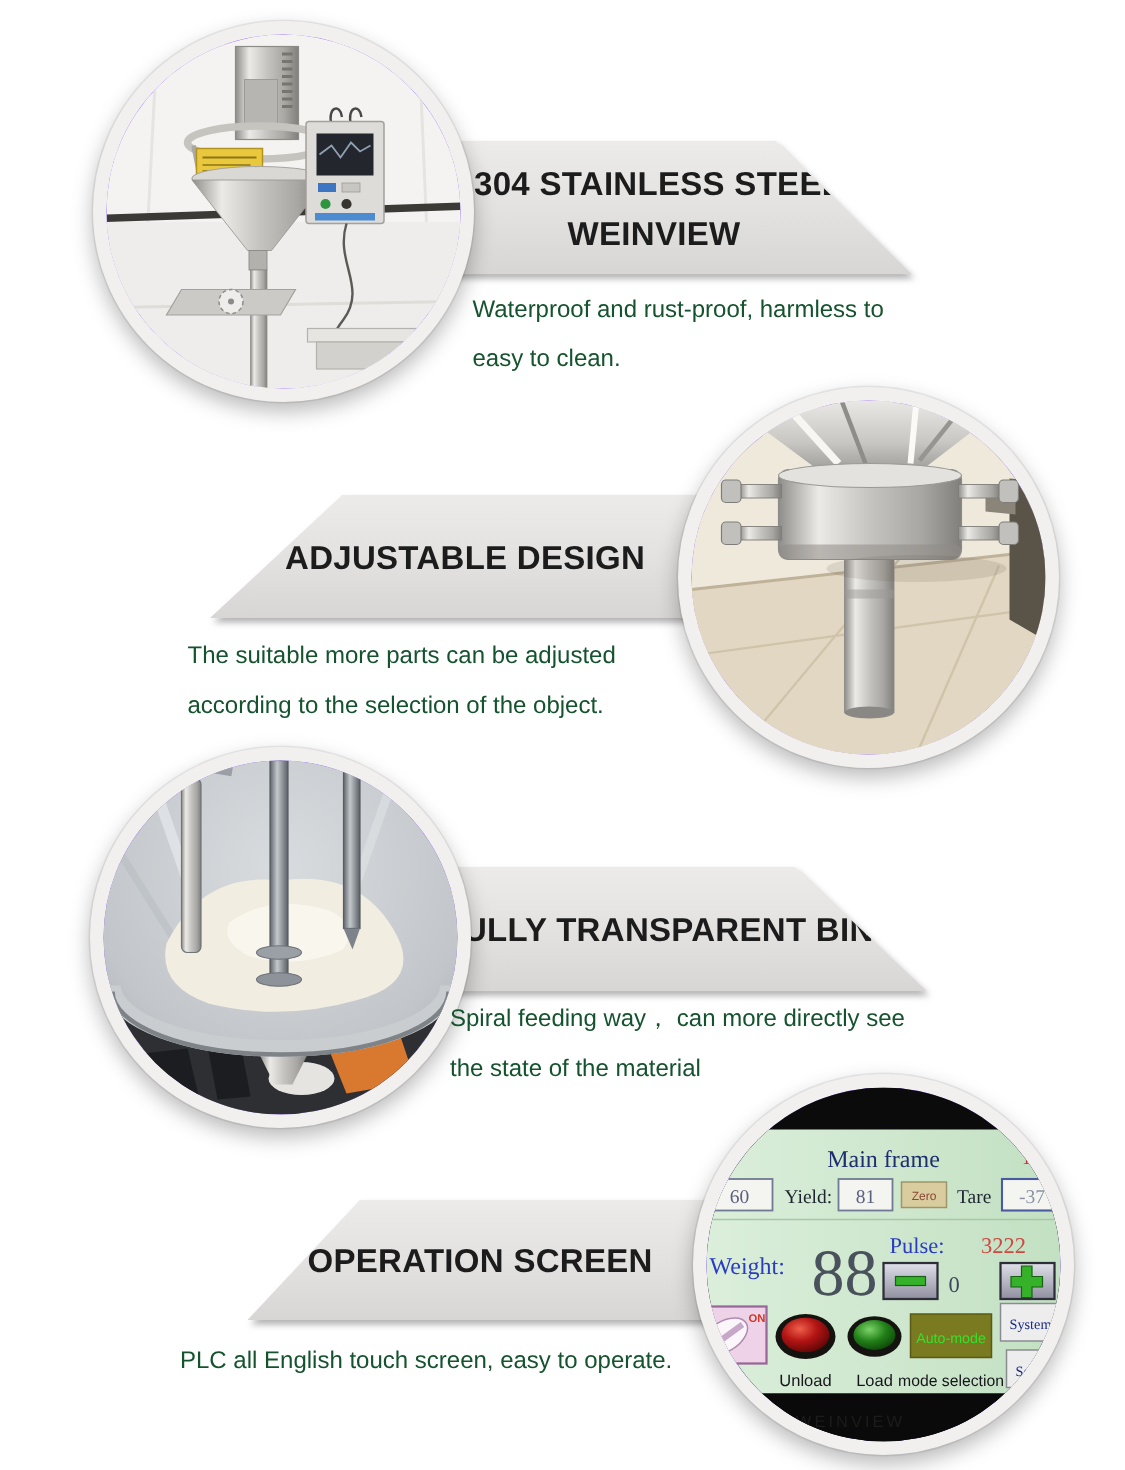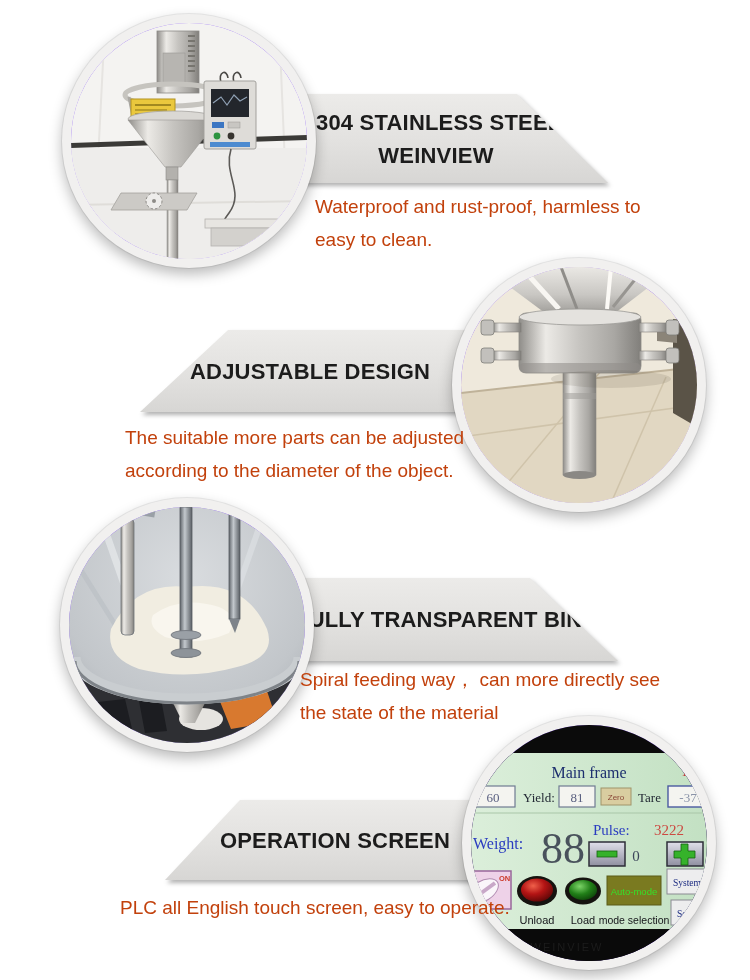--- a/index.html
+++ b/index.html
@@ -13,21 +13,21 @@
   .banner-title{position:absolute;top:0;bottom:0;display:flex;flex-direction:column;
     justify-content:center;text-align:center;font-size:22px;font-weight:700;
     color:#1c1c1c;line-height:33px;letter-spacing:.2px;}
   .banner-title span{white-space:nowrap;}
 
   .photo{position:absolute;z-index:2;width:236px;height:236px;border-radius:50%;
     border:9px solid #f1f0ef;overflow:hidden;background:#8b5cf6;
     box-shadow:0 0 0 1px rgba(0,0,0,.07),0 6px 14px rgba(0,0,0,.28);}
   .photo svg{display:block;width:236px;height:236px;}
 
-  .desc{position:absolute;z-index:3;color:#c2410c;font-size:19px;}
+  .desc{position:absolute;z-index:3;color:#14532d;font-size:16px;}
   .desc .dline{line-height:33px;white-space:nowrap;}
 </style>
 </head>
 <body>
 
 <svg width="0" height="0" style="position:absolute" aria-hidden="true">
   <defs>
     <linearGradient id="gSteel" x1="0" y1="0" x2="1" y2="0">
       <stop offset="0" stop-color="#8f8d89"></stop>
         <stop offset="0.22" stop-color="#eceae6"></stop>
@@ -186,21 +186,21 @@
         <rect x="102" y="106" width="33" height="102" fill="url(#gSteel)" stroke="#8d8b87" stroke-width="0.6"></rect>
         <rect x="102" y="126" width="33" height="6" fill="#9c9a96" opacity="0.5"></rect>
         <ellipse cx="118.5" cy="208" rx="16.5" ry="4" fill="#8a8884"></ellipse>
       </g>
       <ellipse cx="150" cy="112" rx="60" ry="9" fill="#5a5347" opacity="0.14"></ellipse>
     </svg>
   </div>
 
   <div class="desc" style="left:125px;top:421px;width:360px;">
     <div class="dline">The suitable more parts can be adjusted</div>
-    <div class="dline">according to the diameter of the object.</div>
+    <div class="dline">according to the selection of the object.</div>
   </div>
 
   <div class="banner" style="left:240px;top:578px;width:378px;height:83px;">
     <div class="banner-shape" style="clip-path:polygon(0 0,76.7% 0,100% 100%,0 100%);">
       <div class="banner-title" style="left:55px;width:250px;">
         <span>FULLY TRANSPARENT BIN</span>
       </div>
     </div>
   </div>
 
@@ -238,21 +238,21 @@
     </svg>
   </div>
 
   <div class="desc" style="left:300px;top:663px;width:345px;">
     <div class="dline">Spiral feeding way， can more directly see</div>
     <div class="dline">the state of the material</div>
   </div>
 
   <div class="banner" style="left:165px;top:800px;width:330px;height:80px;">
     <div class="banner-shape" style="clip-path:polygon(22.7% 0,100% 0,100% 100%,0 100%);">
-      <div class="banner-title" style="left:55px;width:230px;align-items:center;">
+      <div class="banner-title" style="left:40px;width:230px;">
         <span>OPERATION SCREEN</span>
       </div>
     </div>
   </div>
 
   <div class="photo" style="left:462px;top:716px;">
     <svg viewBox="0 0 236 236">
       <rect width="236" height="236" fill="#0b0b0b"></rect>
       <rect x="-8" y="28" width="252" height="176" fill="url(#gScr)"></rect>
       <text x="118" y="53" text-anchor="middle" font-family="Liberation Serif, serif" font-size="16" fill="#1d2f6e">Main frame</text>

